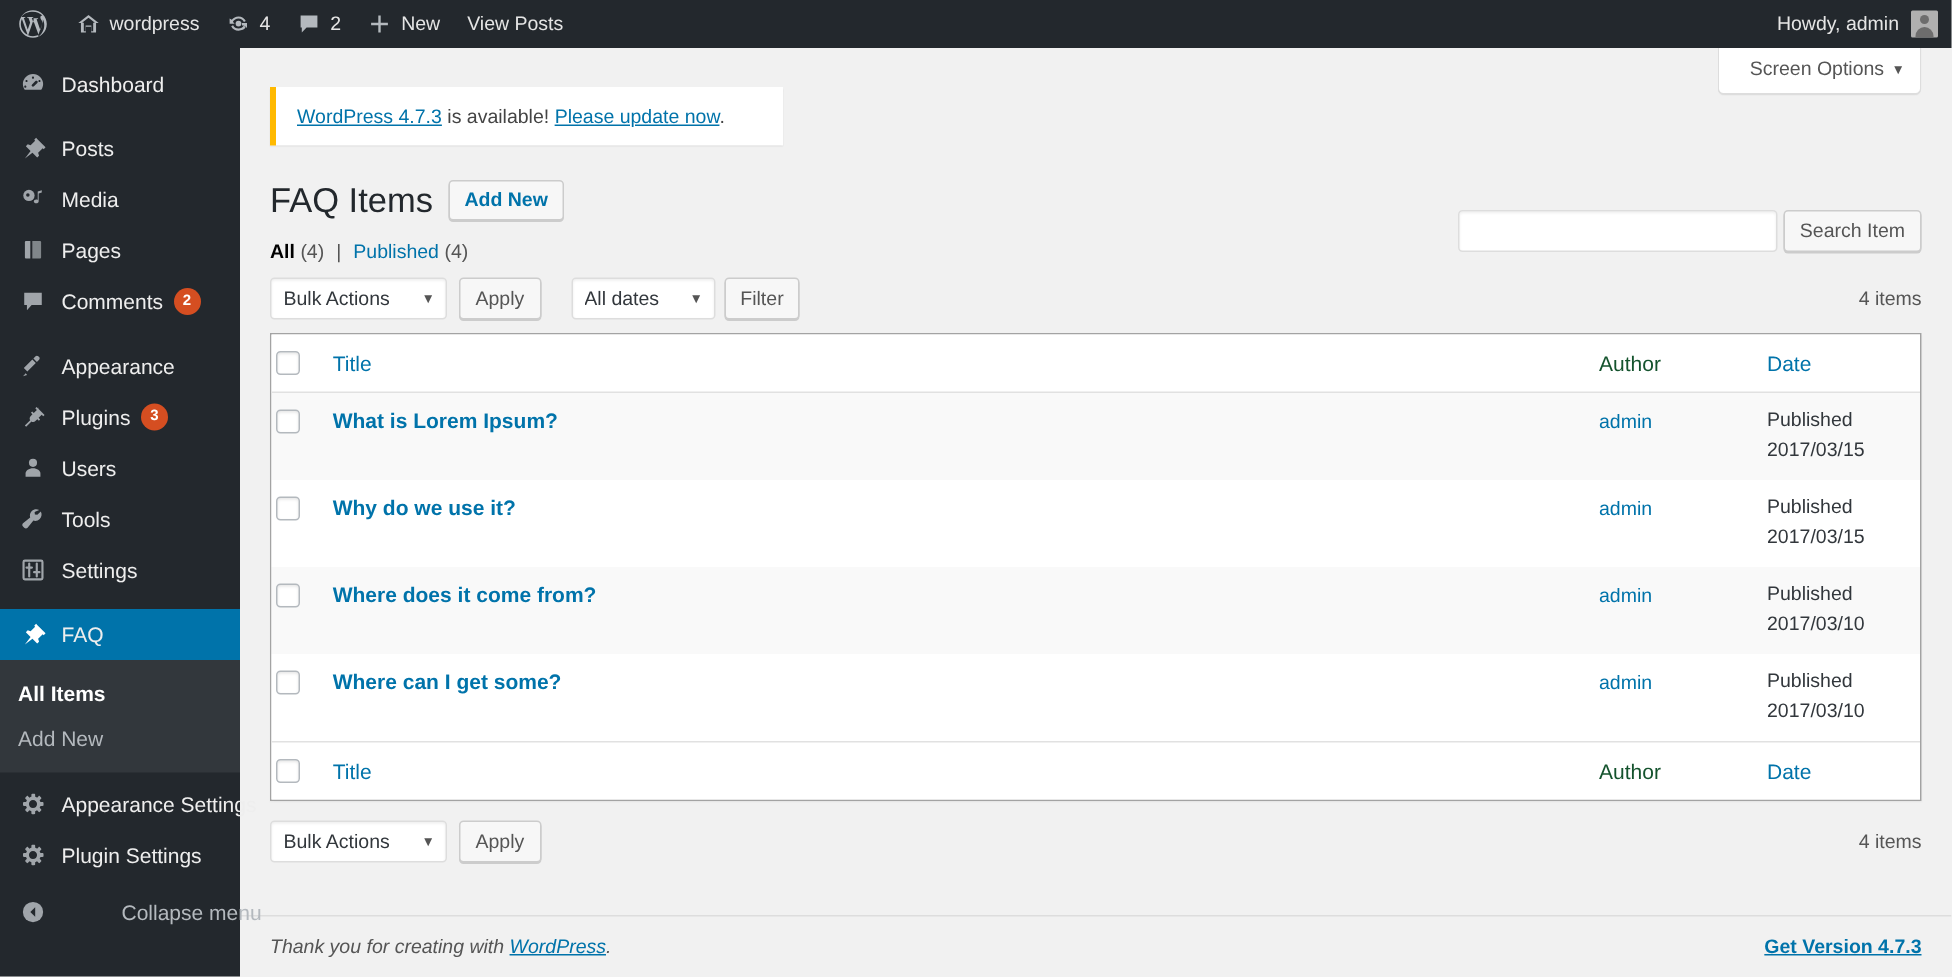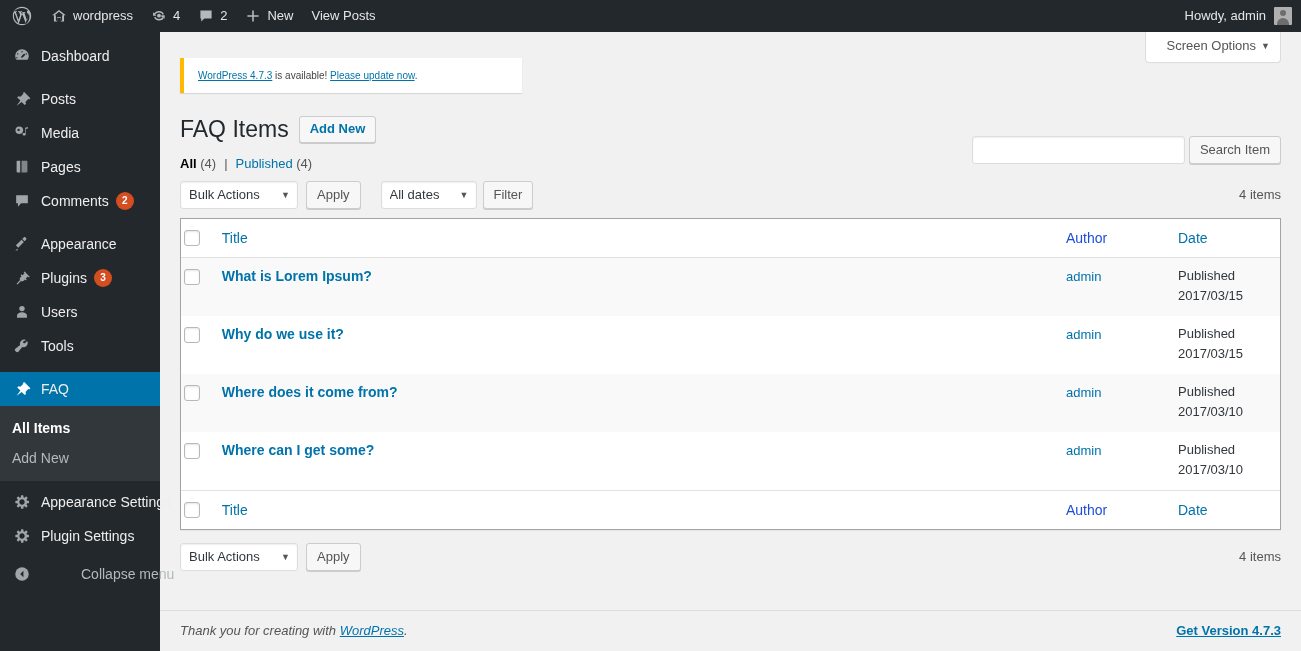--- a/index.html
+++ b/index.html
@@ -138,21 +138,21 @@
 
   .wrap { padding: 0 20px 0 20px; position: relative; }
 
   
   .notice {
     margin: 26px 0 0 0;
     background: #fff;
     border-left: 4px solid #ffb900;
     box-shadow: 0 1px 1px 0 rgba(0,0,0,.1);
     padding: 12px 14px 12px 14px;
-    font-size: 10px;
+    font-size: 13px;
     color: #444;
     display: inline-block;
     min-width: 342px;
   }
   .notice a { color: #0073aa; text-decoration: underline; }
 
   
   .page-title-row {
     margin: 22px 0 0 0;
     display: flex; align-items: center; gap: 10px;
@@ -327,21 +327,21 @@
   table.wp-list-table tbody td.col-title { height: 58px; }
   td.col-title a.row-title {
     color: #0073aa;
     font-weight: bold;
     font-size: 14px;
     text-decoration: none;
   }
   td.col-author a { color: #0073aa; text-decoration: none; font-size: 13px; }
   td.col-date { color: #32373c; font-size: 13px; }
   th a.sortable-link { color: #0073aa; text-decoration: none; }
-  th .plain-head { color: #1d4ed8; margin-top: 39px; }
+  th .plain-head { color: #14532d; margin-top: 39px; }
 
   input.cb {
     -webkit-appearance: none;
     appearance: none;
     width: 16px; height: 16px;
     border: 1px solid #b4b9be;
     background: #fff;
     border-radius: 3px;
     box-shadow: inset 0 1px 2px rgba(0,0,0,.1);
     margin: 0;
@@ -544,20 +544,30 @@
 
   <a class="menu-item">
     <span class="mi-icon">
       <svg width="18" height="18" viewBox="0 0 20 20" fill="currentColor">
         <path d="M14.6 3.3c-1.8-1-4-.7-5.5.8-1.3 1.3-1.7 3.1-1.2 4.7L2.6 13.1c-.7.7-.7 1.8 0 2.5l.9.9c.7.7 1.8.7 2.5 0l4.3-5.3c1.6.5 3.4.1 4.7-1.2 1.5-1.5 1.8-3.7.8-5.5L13.2 6.9 11.4 6.7l-.2-1.8 3.4-1.6z"></path>
       </svg>
     </span>
     <span class="mi-label">Tools</span>
   </a>
 
+  <a class="menu-item">
+    <span class="mi-icon">
+      <svg width="18" height="18" viewBox="0 0 20 20" fill="none" stroke="currentColor" stroke-width="1.6">
+        <rect x="3" y="3" width="14" height="14" rx="1"></rect>
+        <path d="M7.2 5.2v9.6M12.8 5.2v9.6" stroke-linecap="round"></path>
+        <path d="M5.2 8.2h4M10.8 11.6h4" stroke-linecap="round"></path>
+      </svg>
+    </span>
+    <span class="mi-label">Settings</span>
+  </a>
 
   <div class="menu-sep"></div>
 
   <a class="menu-item current">
     <span class="mi-icon">
       <svg width="18" height="18" viewBox="0 0 20 20" fill="currentColor">
         <path d="M12.3 2.1l-1.4 1.4.7.7-3.4 3.4-2.1-.7-1.4 1.4 3.5 3.5-4.2 5.6 5.6-4.2 3.5 3.5 1.4-1.4-.7-2.1 3.4-3.4.7.7 1.4-1.4-6-6z"></path>
       </svg>
     </span>
     <span class="mi-label">FAQ</span>

